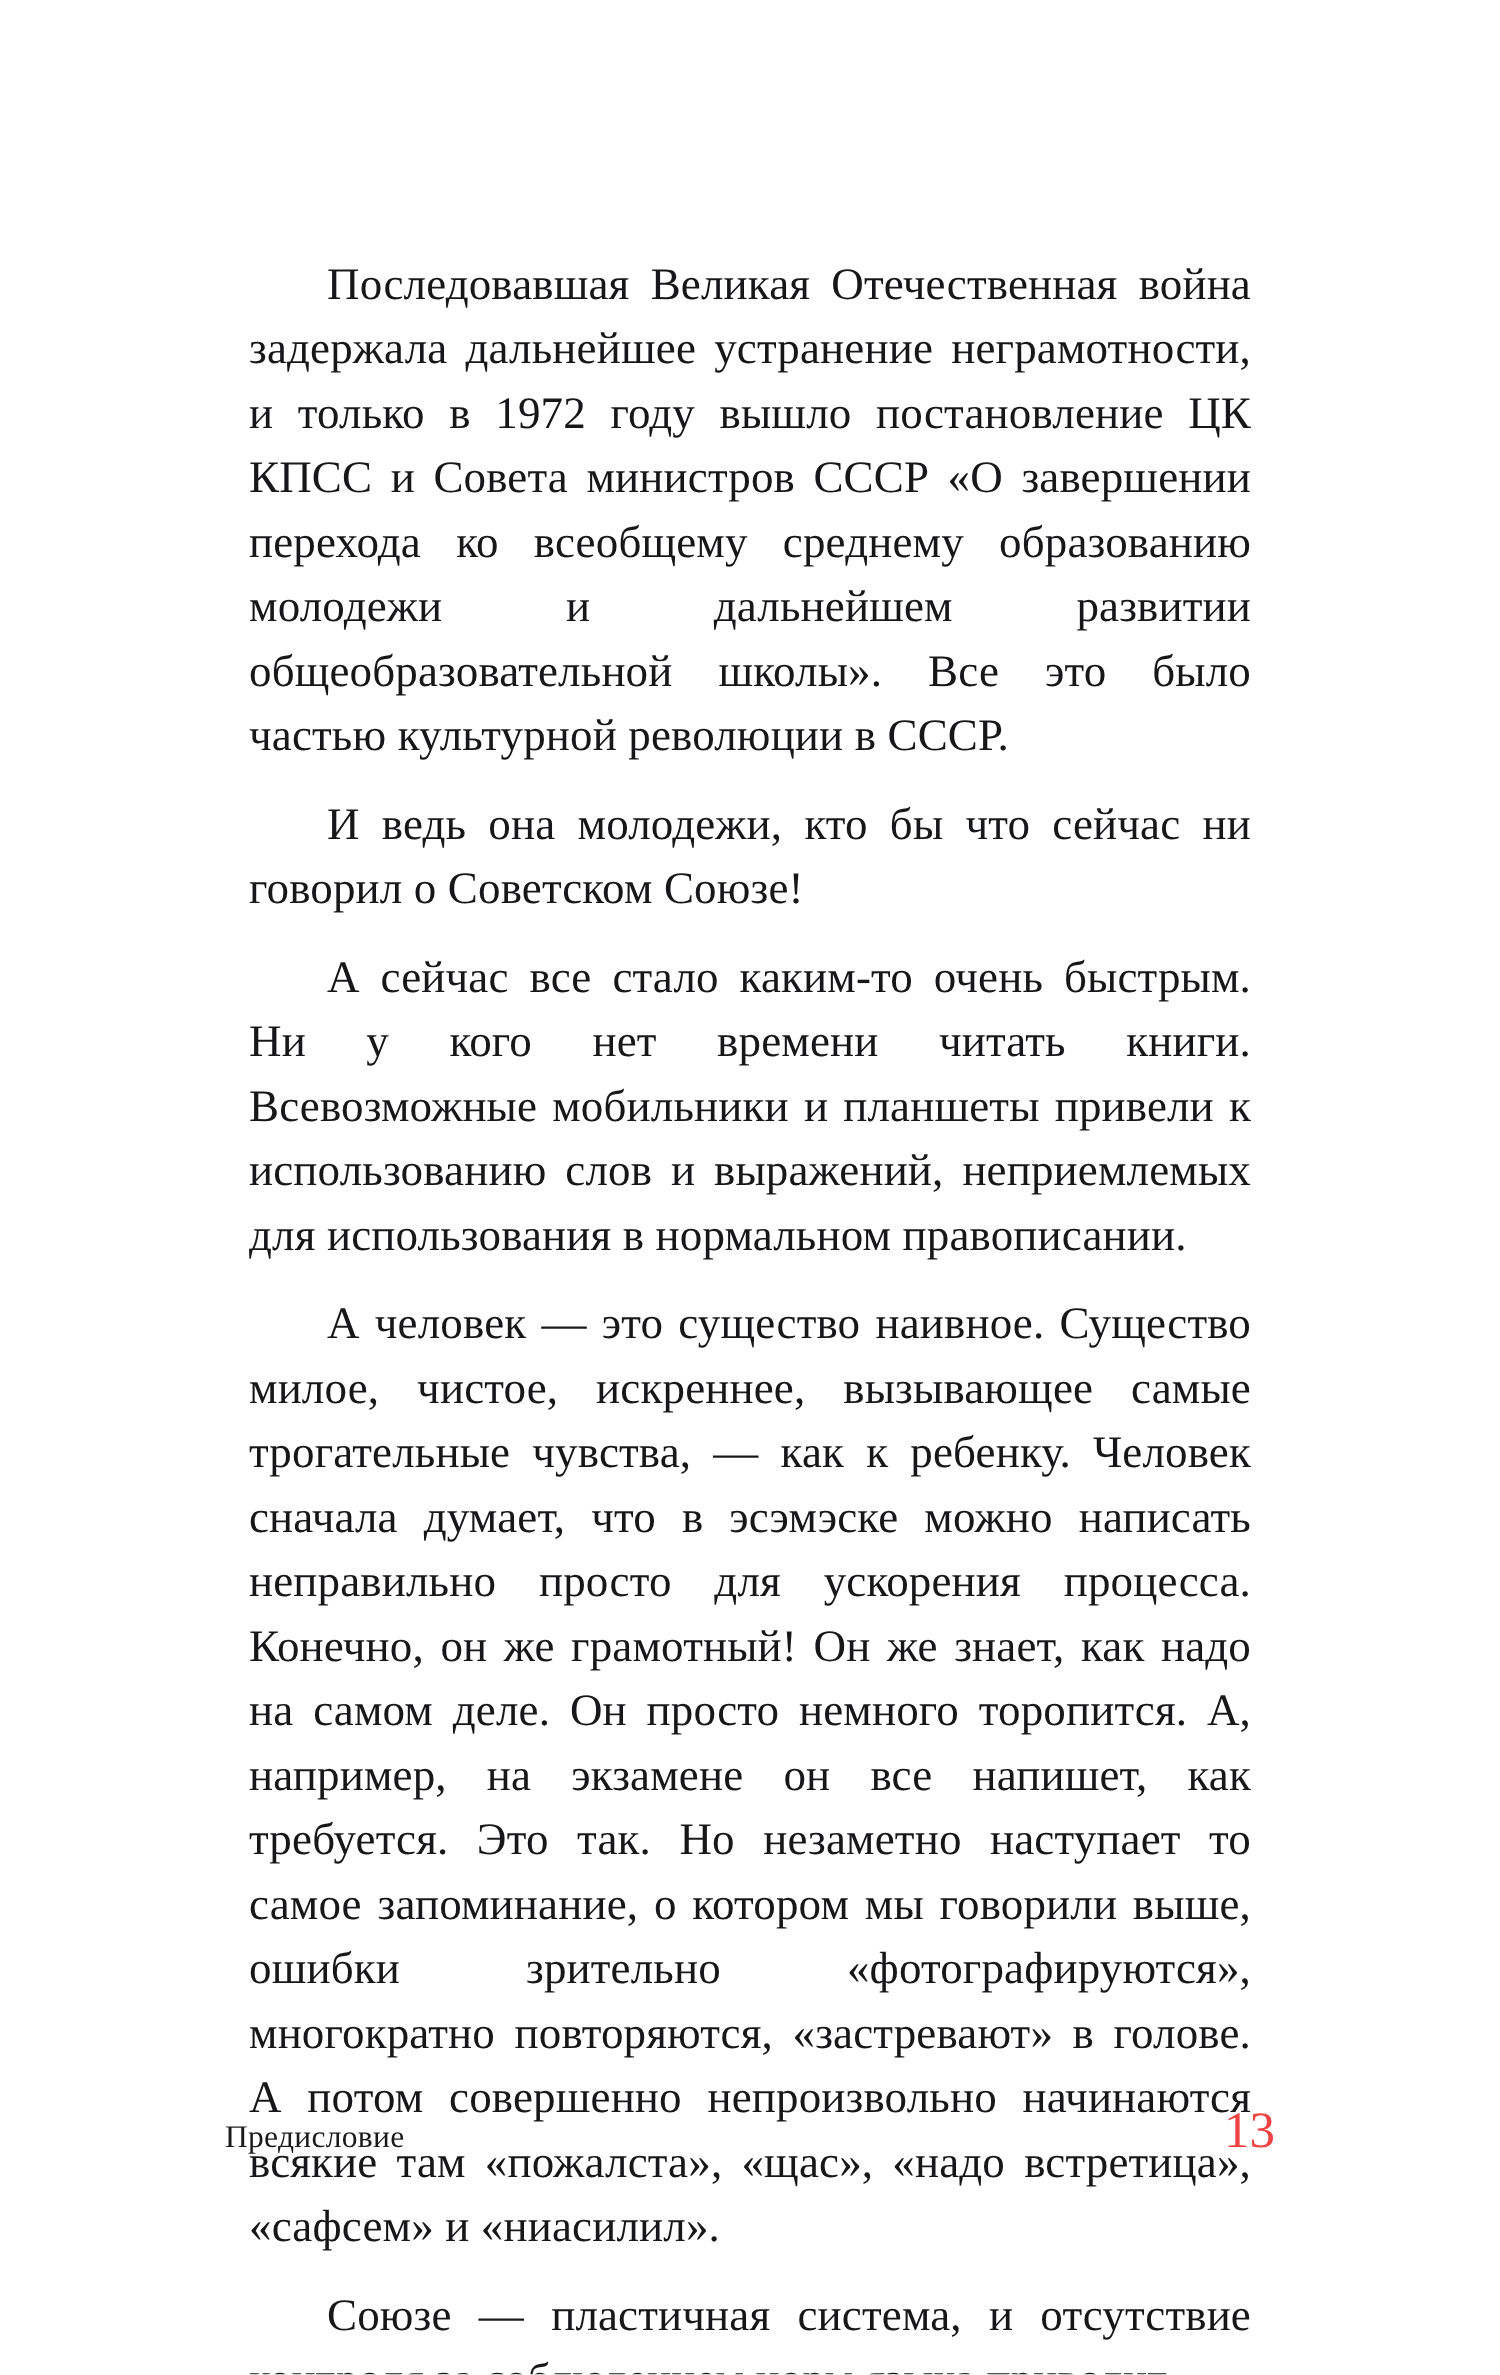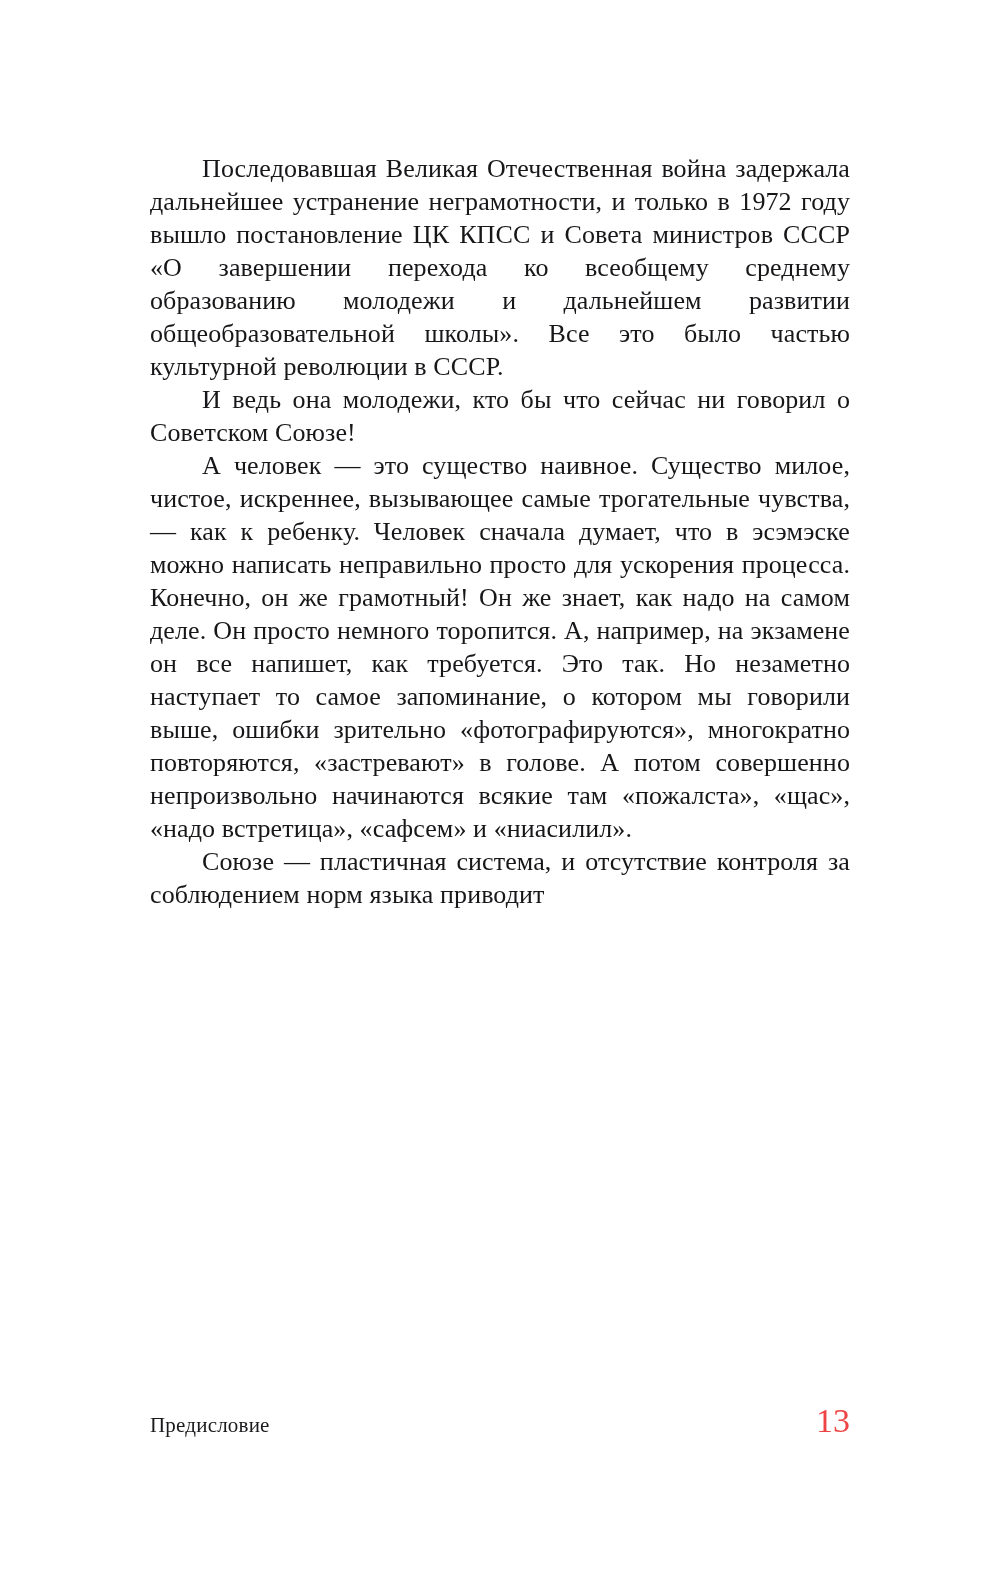--- a/index.html
+++ b/index.html
@@ -23,23 +23,23 @@
     background: #ffffff;
     overflow: hidden;
   }
   .text-block {
     position: absolute;
     left: 150px;
     top: 152px;
     width: 700px;
   }
   .para {
-    margin: 0;
-    font-size: 26px;
-    line-height: 33px;
+    margin: 16px;
+    font-size: 30px;
+    line-height: 43px;
     text-align: justify;
     text-indent: 52px;
     hyphens: manual;
     letter-spacing: 0.1px;
   }
   .para:last-child {
     text-align: justify;
   }
   .footer {
     position: absolute;
@@ -63,20 +63,21 @@
   }
 </style>
 </head>
 <body>
 
 <div class="page">
 
   <div class="text-block">
     <p class="para">Последовавшая Великая Отечественная война задержала дальнейшее устранение неграмотности, и только в 1972 году вышло постановление ЦК КПСС и Совета министров СССР «О завершении перехода ко всеобщему среднему образованию молодежи и дальнейшем развитии общеобразовательной школы». Все это было частью культурной революции в СССР.</p>
     <p class="para">И ведь она молодежи, кто бы что сейчас ни говорил о Советском Союзе!</p>
+    <p class="para">А сейчас все стало каким-то очень быстрым. Ни у кого нет времени читать книги. Всевозможные мобильники и планшеты привели к использованию слов и выражений, неприемлемых для использования в нормальном правописании.</p>
     <p class="para">А человек — это существо наивное. Существо милое, чистое, искреннее, вызывающее самые трогательные чувства, — как к ребенку. Человек сначала думает, что в эсэмэске можно написать неправильно просто для ускорения процесса. Конечно, он же грамотный! Он же знает, как надо на самом деле. Он просто немного торопится. А, например, на экзамене он все напишет, как требуется. Это так. Но незаметно наступает то самое запоминание, о котором мы говорили выше, ошибки зрительно «фотографируются», многократно повторяются, «застревают» в голове. А потом совершенно непроизвольно начинаются всякие там «пожалста», «щас», «надо встретица», «сафсем» и «ниасилил».</p>
     <p class="para">Союзе — пластичная система, и отсутствие контроля за соблюдением норм языка приводит</p>
   </div>
 
   <div class="footer">
     <span class="footer-title">Предисловие</span>
     <span class="footer-page">13</span>
   </div>
 
 </div>

